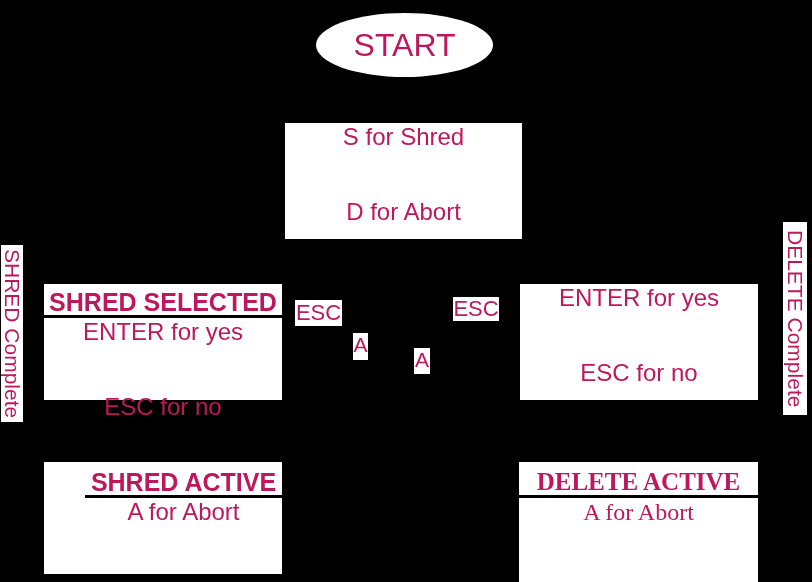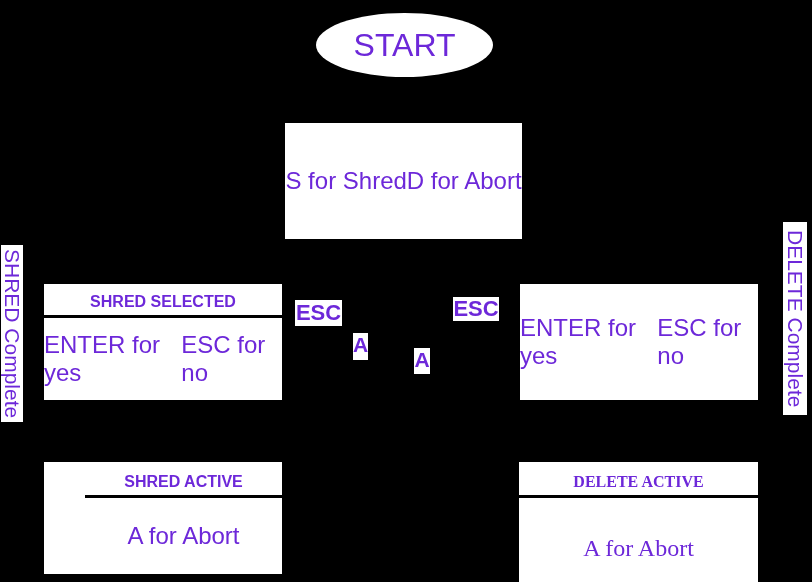--- a/index.html
+++ b/index.html
@@ -6,21 +6,21 @@
     margin: 0;
     padding: 0;
     background: #000000;
   }
   .canvas {
     position: relative;
     width: 812px;
     height: 582px;
     background: #000000;
     font-family: "Liberation Sans", sans-serif;
-    color: #6d28d9;
+    color: #be185d;
     overflow: hidden;
   }
   * { box-sizing: border-box; }
 
   
   .start-node {
     position: absolute;
     left: 316px; top: 13px;
     width: 177px; height: 64px;
     background: #ffffff;
@@ -37,32 +37,33 @@
     background: #ffffff;
     display: flex;
     flex-direction: column;
   }
   .node-title {
     flex: none;
     display: flex;
     align-items: flex-end;
     justify-content: center;
     font-weight: bold;
-    font-size: 16px;
+    font-size: 25px;
     line-height: 26px;
     border-bottom: 3px solid #000000;
   }
   .node-body {
     flex: 1;
     display: flex;
-    flex-direction: row;
+    flex-direction: column;
     align-items: center;
-    justify-content: center;
+    justify-content: flex-start;
     font-size: 24px;
     line-height: 28px;
+    gap: 47px;
   }
 
   .node-none { left: 285px; top: 123px; width: 237px; height: 116px; }
   .node-none .node-title {
     height: 36px;
     font-size: 35px;
     line-height: 34px;
     align-items: center;
   }
 
@@ -77,21 +78,20 @@
   .node-delete-active .node-title { height: 36px; }
 
   
   .edge-label {
     position: absolute;
     background: #ffffff;
     display: flex;
     align-items: center;
     justify-content: center;
     font-size: 22px;
-    font-weight: bold;
   }
   .edge-esc-left  { left: 295px; top: 300px; width: 47px; height: 26px; }
   .edge-esc-right { left: 453px; top: 297px; width: 46px; height: 24px; }
   .edge-a-left    { left: 353px; top: 333px; width: 15px; height: 27px; font-size: 21px; align-items: flex-start; }
   .edge-a-right   { left: 414px; top: 348px; width: 16px; height: 26px; font-size: 21px; align-items: flex-start; }
 
   
   .side-label {
     position: absolute;
     background: #ffffff;

